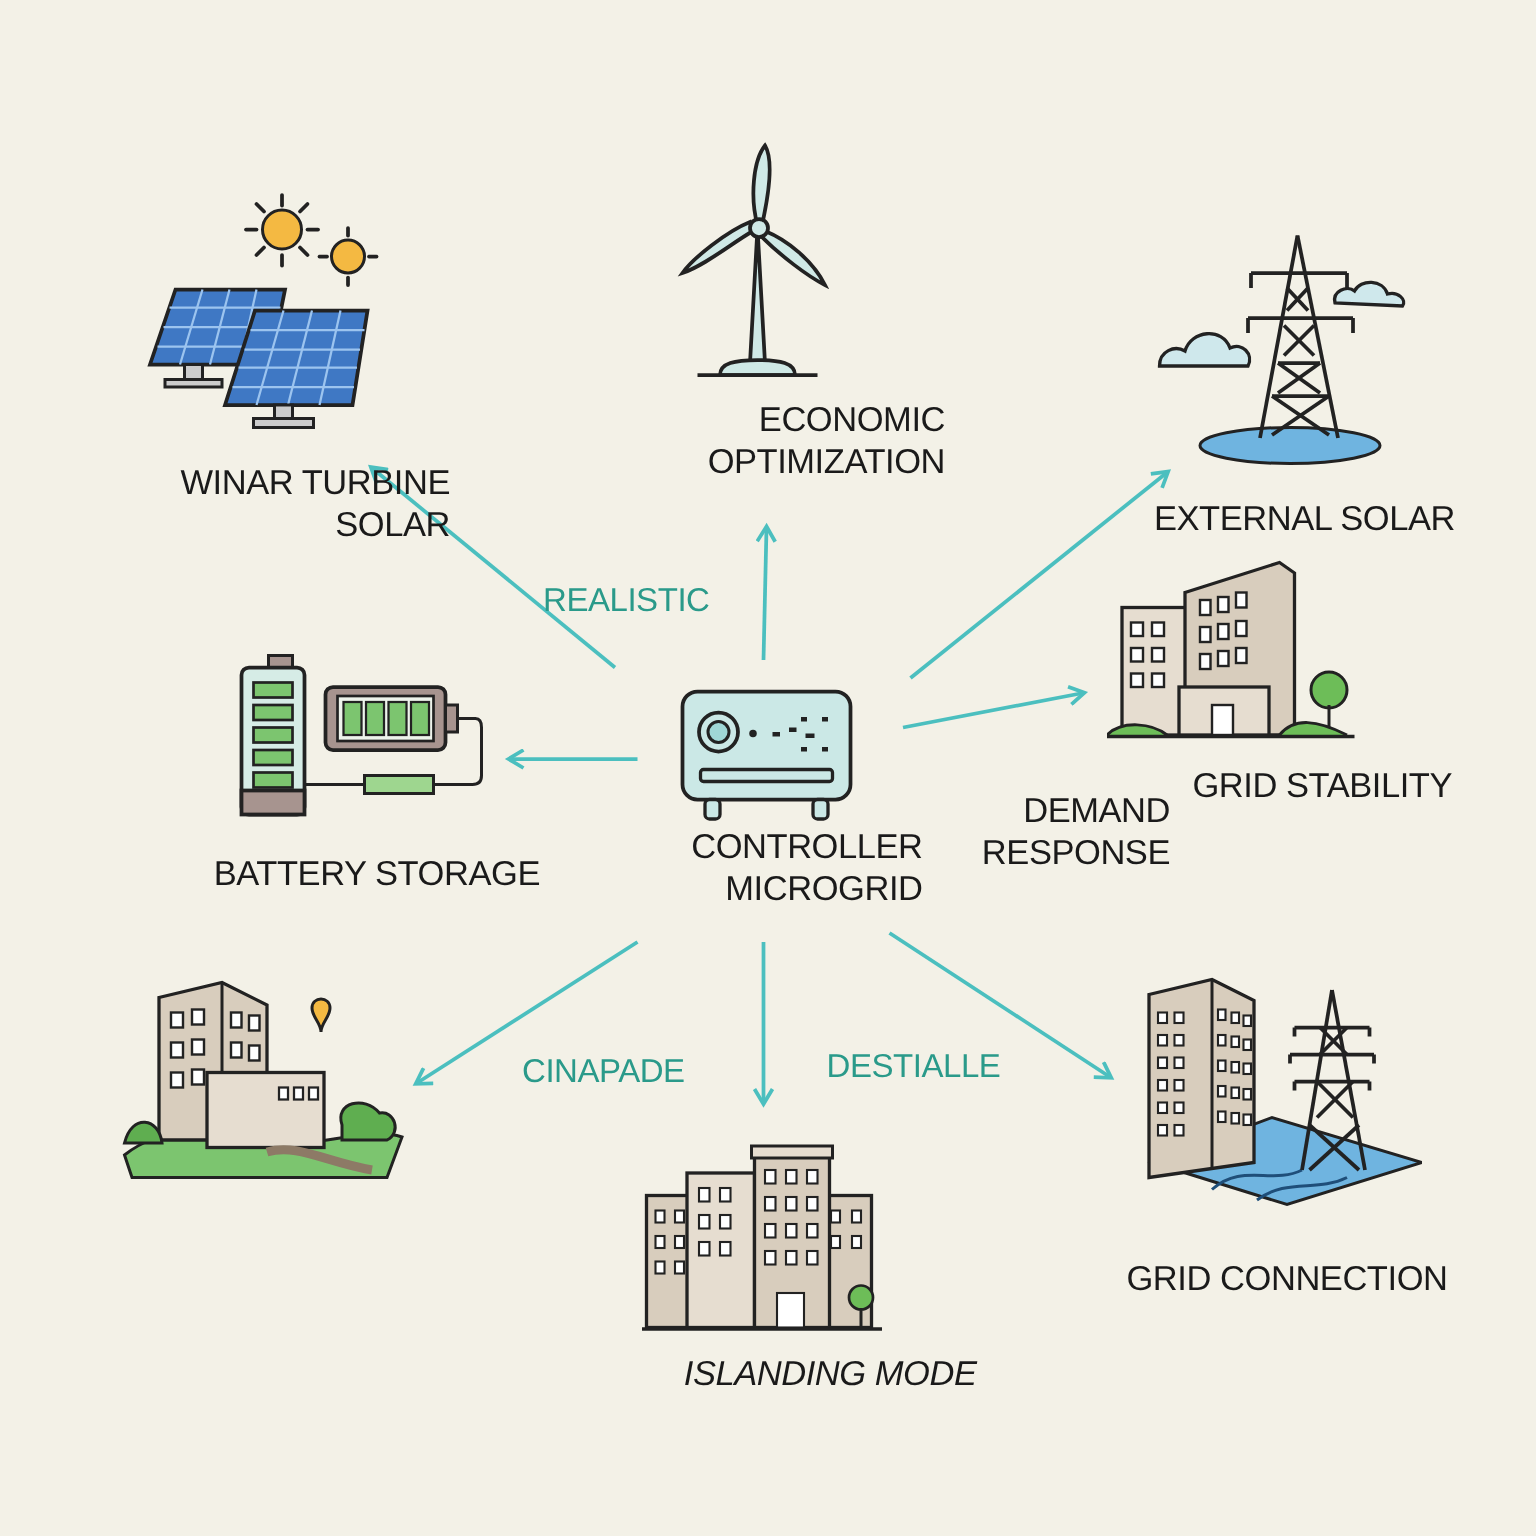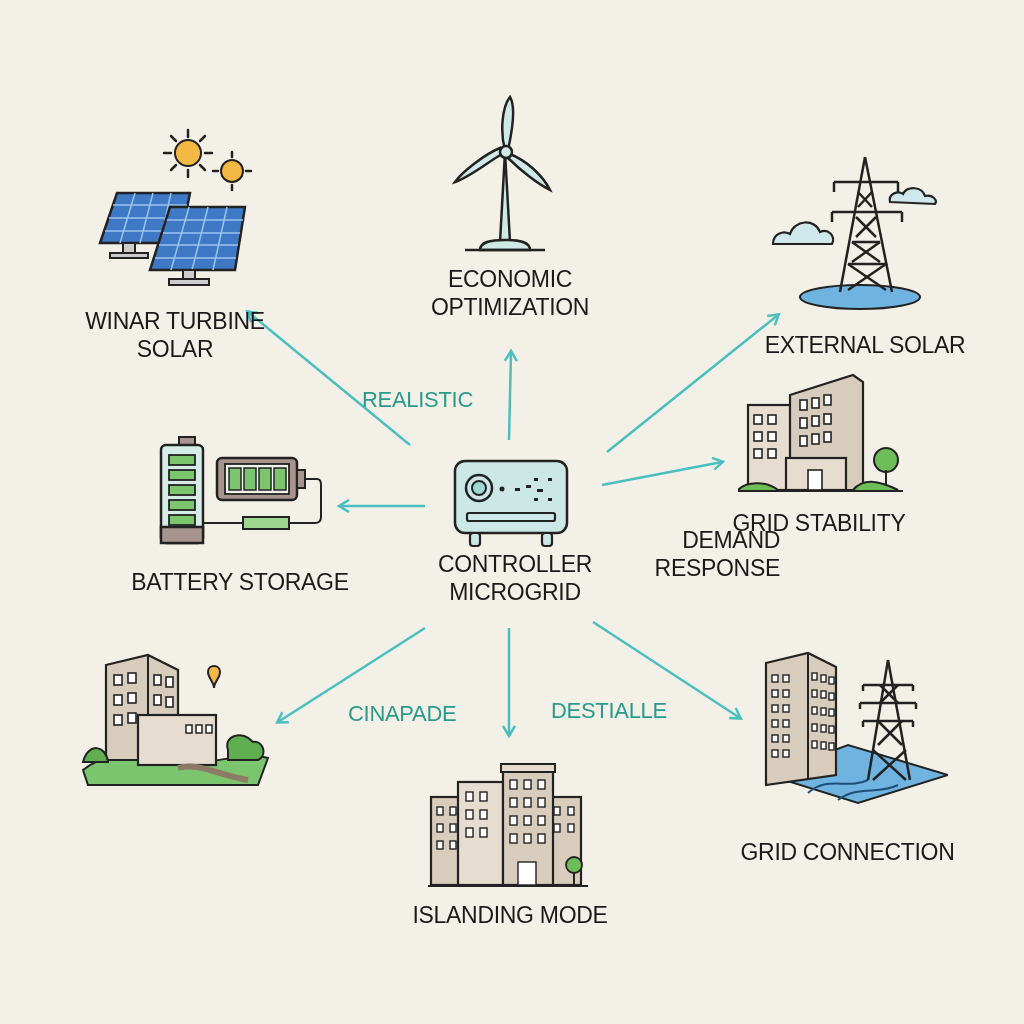--- a/index.html
+++ b/index.html
@@ -1,17 +1,17 @@
 <!DOCTYPE html>
 <html><head>
 <meta charset="utf-8">
 <style>
   html,body{margin:0;padding:0;}
   body{width:1024px;height:1024px;background:#f3f1e7;position:relative;overflow:hidden;font-family:"Liberation Sans",sans-serif;}
-  .lbl{position:absolute;text-align:center;color:#1a1a1a;font-size:23px;line-height:28px;letter-spacing:-0.3px;}
+  .lbl{position:absolute;text-align:right;color:#1a1a1a;font-size:23px;line-height:28px;letter-spacing:-0.3px;}
   .edge-lbl{position:absolute;color:#2a9a8a;font-size:22px;letter-spacing:-0.3px;}
   svg.layer{position:absolute;left:0;top:0;}
   .icon{position:absolute;}
 </style>
 </head>
 <body>
 
 <svg class="layer" width="1024" height="1024">
   <defs>
     <marker id="ah" markerWidth="14" markerHeight="14" refX="10" refY="7" orient="auto" markerUnits="userSpaceOnUse">
@@ -139,21 +139,21 @@
       <rect x="74" y="64" width="7" height="10"></rect>
       <rect x="86" y="62" width="7" height="10"></rect>
   </g>
   <rect x="48" y="88" width="60" height="32" fill="#e6ddd0" stroke="#222" stroke-width="2.2"></rect>
   <rect x="70" y="100" width="14" height="20" fill="#fff" stroke="#222" stroke-width="1.6"></rect>
   <circle cx="148" cy="90" r="12" fill="#6dbd58" stroke="#222" stroke-width="2"></circle>
   <line x1="148" y1="100" x2="148" y2="120" stroke="#222" stroke-width="2"></line>
   <path d="M0,120 C10,110 30,112 40,120 M115,120 C125,108 140,110 160,120" fill="#6dbd58" stroke="#222" stroke-width="2"></path>
   <line x1="0" y1="121" x2="165" y2="121" stroke="#222" stroke-width="2.2"></line>
 </svg>
-<div class="lbl" style="left:719px;top:509px;width:200px;">
+<div class="lbl" style="left:768px;top:509px;width:200px;">
   <div>GRID STABILITY</div>
 </div>
 
 <div class="lbl" style="left:640px;top:526px;width:140px;text-align:right;">
   <div>DEMAND</div>
   <div>RESPONSE</div>
 </div>
 
 <svg class="icon" style="left:155px;top:435px" width="170" height="112" viewBox="0 0 170 112">
   <rect x="24" y="2" width="16" height="10" fill="#a7948f" stroke="#222" stroke-width="2"></rect>
@@ -269,21 +269,21 @@
     <rect x="126" y="45" width="6" height="8"></rect>
       <rect x="140" y="45" width="6" height="8"></rect>
     <rect x="126" y="62" width="6" height="8"></rect>
       <rect x="140" y="62" width="6" height="8"></rect>
     <rect x="90" y="100" width="18" height="23"></rect>
   </g>
   <circle cx="146" cy="103" r="8" fill="#6dbd58" stroke="#222" stroke-width="1.8"></circle>
   <line x1="146" y1="110" x2="146" y2="123" stroke="#222" stroke-width="2"></line>
   <line x1="0" y1="124" x2="160" y2="124" stroke="#222" stroke-width="2.2"></line>
 </svg>
-<div class="lbl" style="left:390px;top:901px;width:240px;">
+<div class="lbl" style="left:411px;top:901px;width:240px;font-style:italic;">
   <div>ISLANDING MODE</div>
 </div>
 
 <svg class="icon" style="left:748px;top:645px" width="200" height="160" viewBox="0 0 200 160">
   <polygon points="20,130 100,100 200,130 110,158" fill="#6fb4e0" stroke="#222" stroke-width="2"></polygon>
   <path d="M60,148 C80,130 100,145 120,135 M90,155 C110,140 130,150 150,140" fill="none" stroke="#1f4e79" stroke-width="2"></path>
   <polygon points="18,18 60,8 88,22 88,130 18,140" fill="#d8cdbd" stroke="#222" stroke-width="2.2"></polygon>
   <line x1="60" y1="8" x2="60" y2="135" stroke="#222" stroke-width="2"></line>
   <g fill="#fff" stroke="#222" stroke-width="1.4">
     <rect x="24" y="30" width="6" height="7"></rect>

